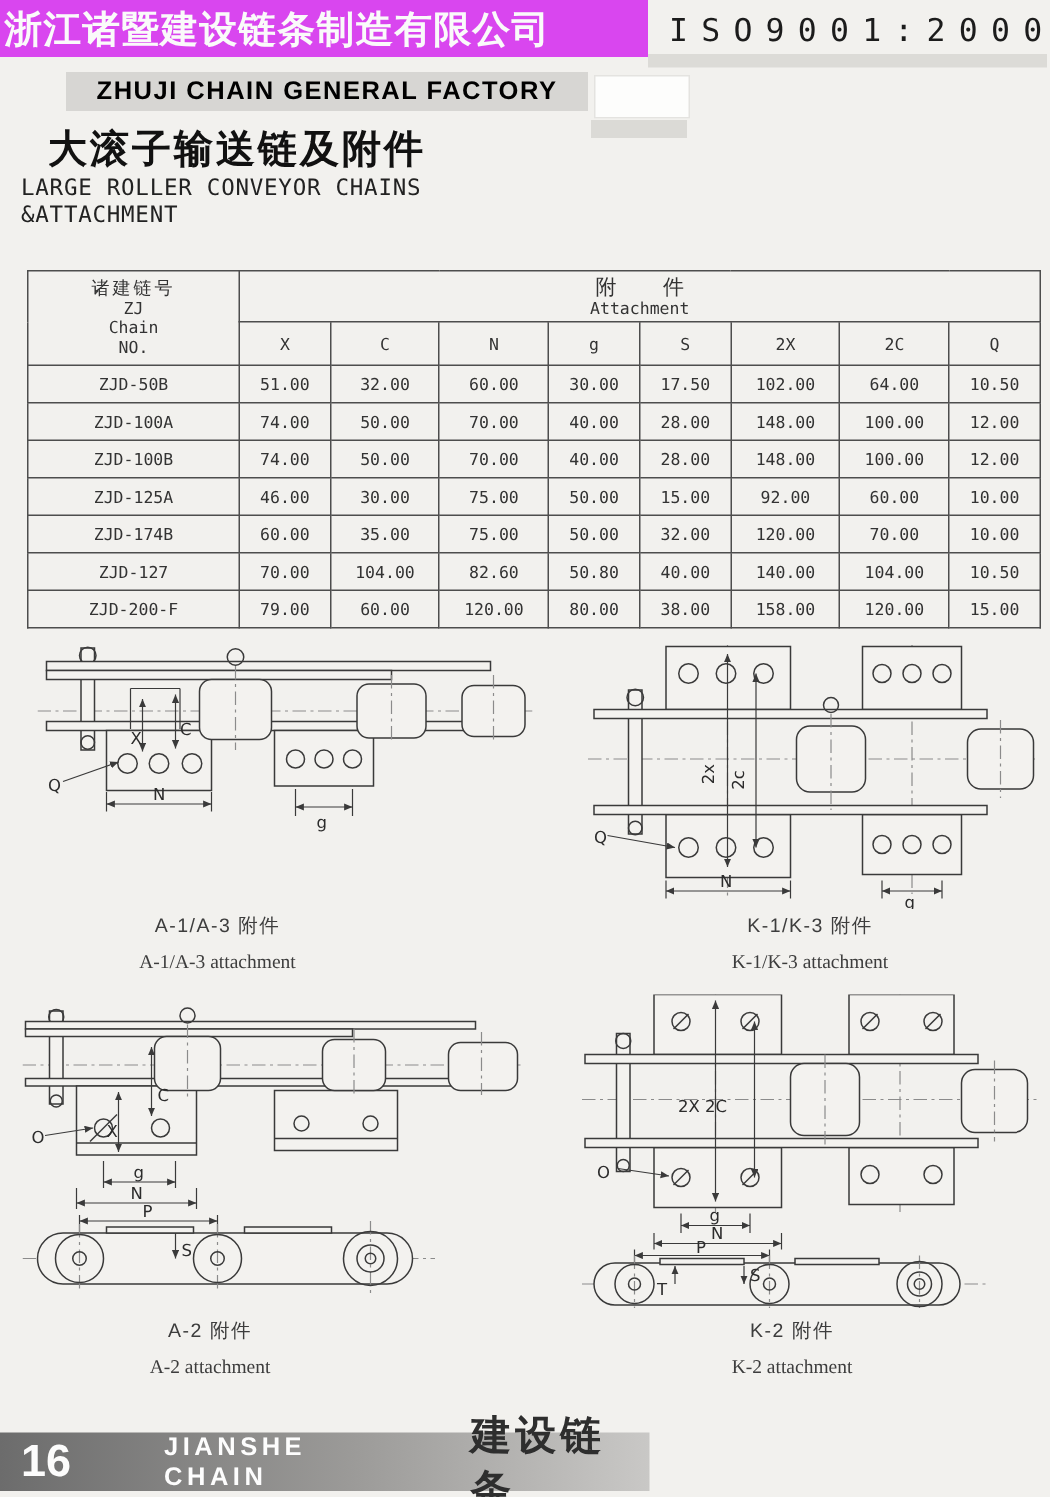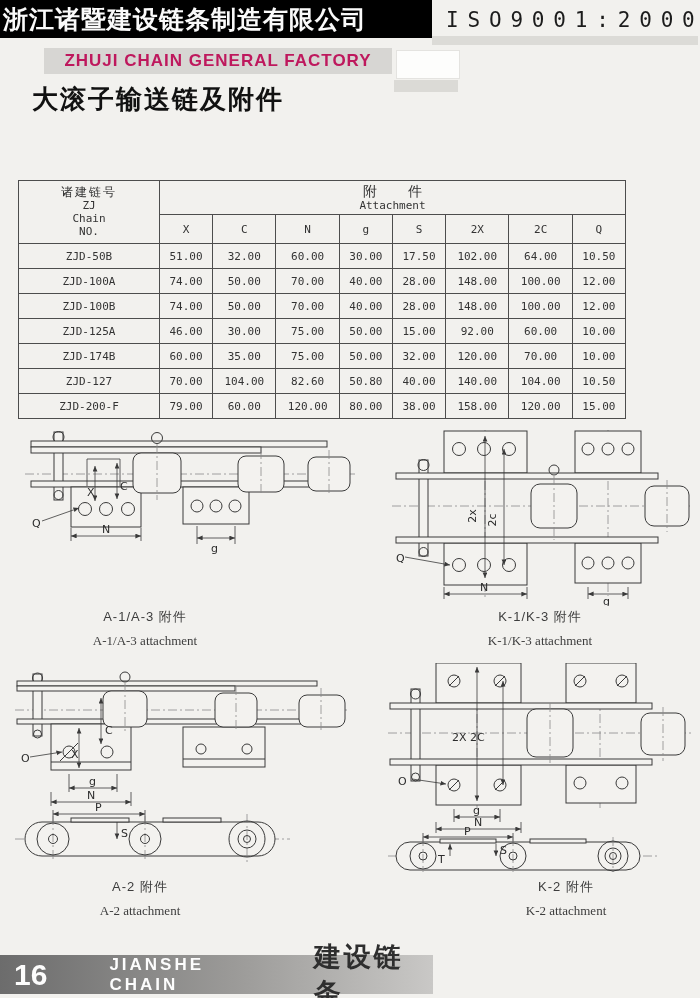--- a/index.html
+++ b/index.html
@@ -1,35 +1,35 @@
 <!DOCTYPE html>
 <html><head>
 <meta charset="utf-8">
 <style>
   html,body{margin:0;padding:0;background:#fff;}
   .page{position:relative;width:700px;height:998px;background:#f2f1ee;overflow:hidden;
         font-family:"Liberation Sans",sans-serif;color:#333;}
 
   
-  .bar-black{position:absolute;left:0;top:0;width:432px;height:38px;background:#000000;
+  .bar-black{position:absolute;left:0;top:0;width:432px;height:38px;background:#d946ef;
              display:flex;align-items:center;}
   .company{color:#fafafa;font-size:25px;font-weight:bold;letter-spacing:1px;padding-left:3px;white-space:nowrap;}
   .iso{position:absolute;left:446px;top:4px;width:252px;height:32px;line-height:32px;text-align:center;
        font-size:21px;letter-spacing:0.42em;color:#1c1c1c;font-family:"DejaVu Sans Mono",monospace;}
   .iso-shadow{position:absolute;left:432px;top:36px;width:266px;height:9px;background:#dcdbd7;}
   .factory{position:absolute;left:44px;top:48px;width:348px;height:26px;background:#d7d6d3;
-           text-align:center;line-height:26px;font-size:17px;font-weight:bold;color:#be185d;letter-spacing:1px;}
+           text-align:center;line-height:26px;font-size:17px;font-weight:bold;color:#000000;letter-spacing:1px;}
   .art-white{position:absolute;left:396px;top:50px;width:62px;height:27px;background:#fdfdfc;border:1px solid #e4e3e0;}
   .art-gray{position:absolute;left:394px;top:80px;width:64px;height:12px;background:#dbdad6;}
   .title-cn{position:absolute;left:32px;top:82px;font-size:26px;font-weight:bold;color:#111;letter-spacing:2px;}
   .title-en{position:absolute;left:14px;top:116px;font-size:15px;line-height:18px;color:#222;
             font-family:"DejaVu Sans Mono",monospace;letter-spacing:0.5px;}
 
   
-  .dims{position:absolute;left:18px;top:180px;width:608px;border-collapse:collapse;
+  .dims{position:absolute;left:18px;top:180px;width:676px;border-collapse:collapse;
         font-family:"DejaVu Sans Mono",monospace;font-size:11px;color:#333;}
   .dims th,.dims td{border:1px solid #4d4d4d;text-align:center;font-weight:normal;padding:0;}
   .dims .c1{width:140px;}
   .dims td{height:24px;}
   .col1h div{line-height:13px;font-size:11px;}
   .col1h .cn{font-size:12px;font-family:"Liberation Sans",sans-serif;letter-spacing:2px;}
   .att-cn{font-size:14px;font-family:"Liberation Sans",sans-serif;white-space:pre;line-height:16px;}
   .att-en{font-size:11px;line-height:13px;}
   .subhead th{height:28px;}
   .hrow1{height:34px;}
@@ -60,20 +60,24 @@
 
   <div class="bar-black">
     <span class="company">浙江诸暨建设链条制造有限公司</span>
   </div>
   <div class="iso">ISO9001:2000</div>
   <div class="iso-shadow"></div>
   <div class="factory">ZHUJI CHAIN GENERAL FACTORY</div>
   <div class="art-white"></div>
   <div class="art-gray"></div>
   <div class="title-cn">大滚子输送链及附件</div>
+  <div class="title-en">
+    <div>LARGE ROLLER CONVEYOR CHAINS</div>
+    <div>&amp;ATTACHMENT</div>
+  </div>
 
   <table class="dims">
     <thead>
       <tr class="hrow1">
         <th class="c1 col1h" rowspan="2">
           <div class="cn">诸建链号</div>
           <div>ZJ</div>
           <div>Chain</div>
           <div>NO.</div>
         </th>
@@ -416,21 +420,21 @@
     <line class="dim" x1="108" y1="181" x2="108" y2="193" marker-end="url(#a4)"></line>
     <text x="112" y="191">S</text>
     <line class="dim" x1="62" y1="181" x2="62" y2="193" marker-start="url(#a4)"></line>
     <text x="50" y="200">T</text>
   </svg>
 
   <div class="cap" style="left:50px;top:878px">
     <div class="cn">A-2 附件</div>
     <div class="en">A-2 attachment</div>
   </div>
-  <div class="cap" style="left:476px;top:878px">
+  <div class="cap" style="left:438px;top:878px">
     <div class="cn">K-2 附件</div>
     <div class="en">K-2 attachment</div>
   </div>
 
   <div class="footer">
     <span class="pageno">16</span>
     <span class="brand-en">JIANSHE CHAIN</span>
     <span class="brand-cn">建设链条</span>
   </div>
 

